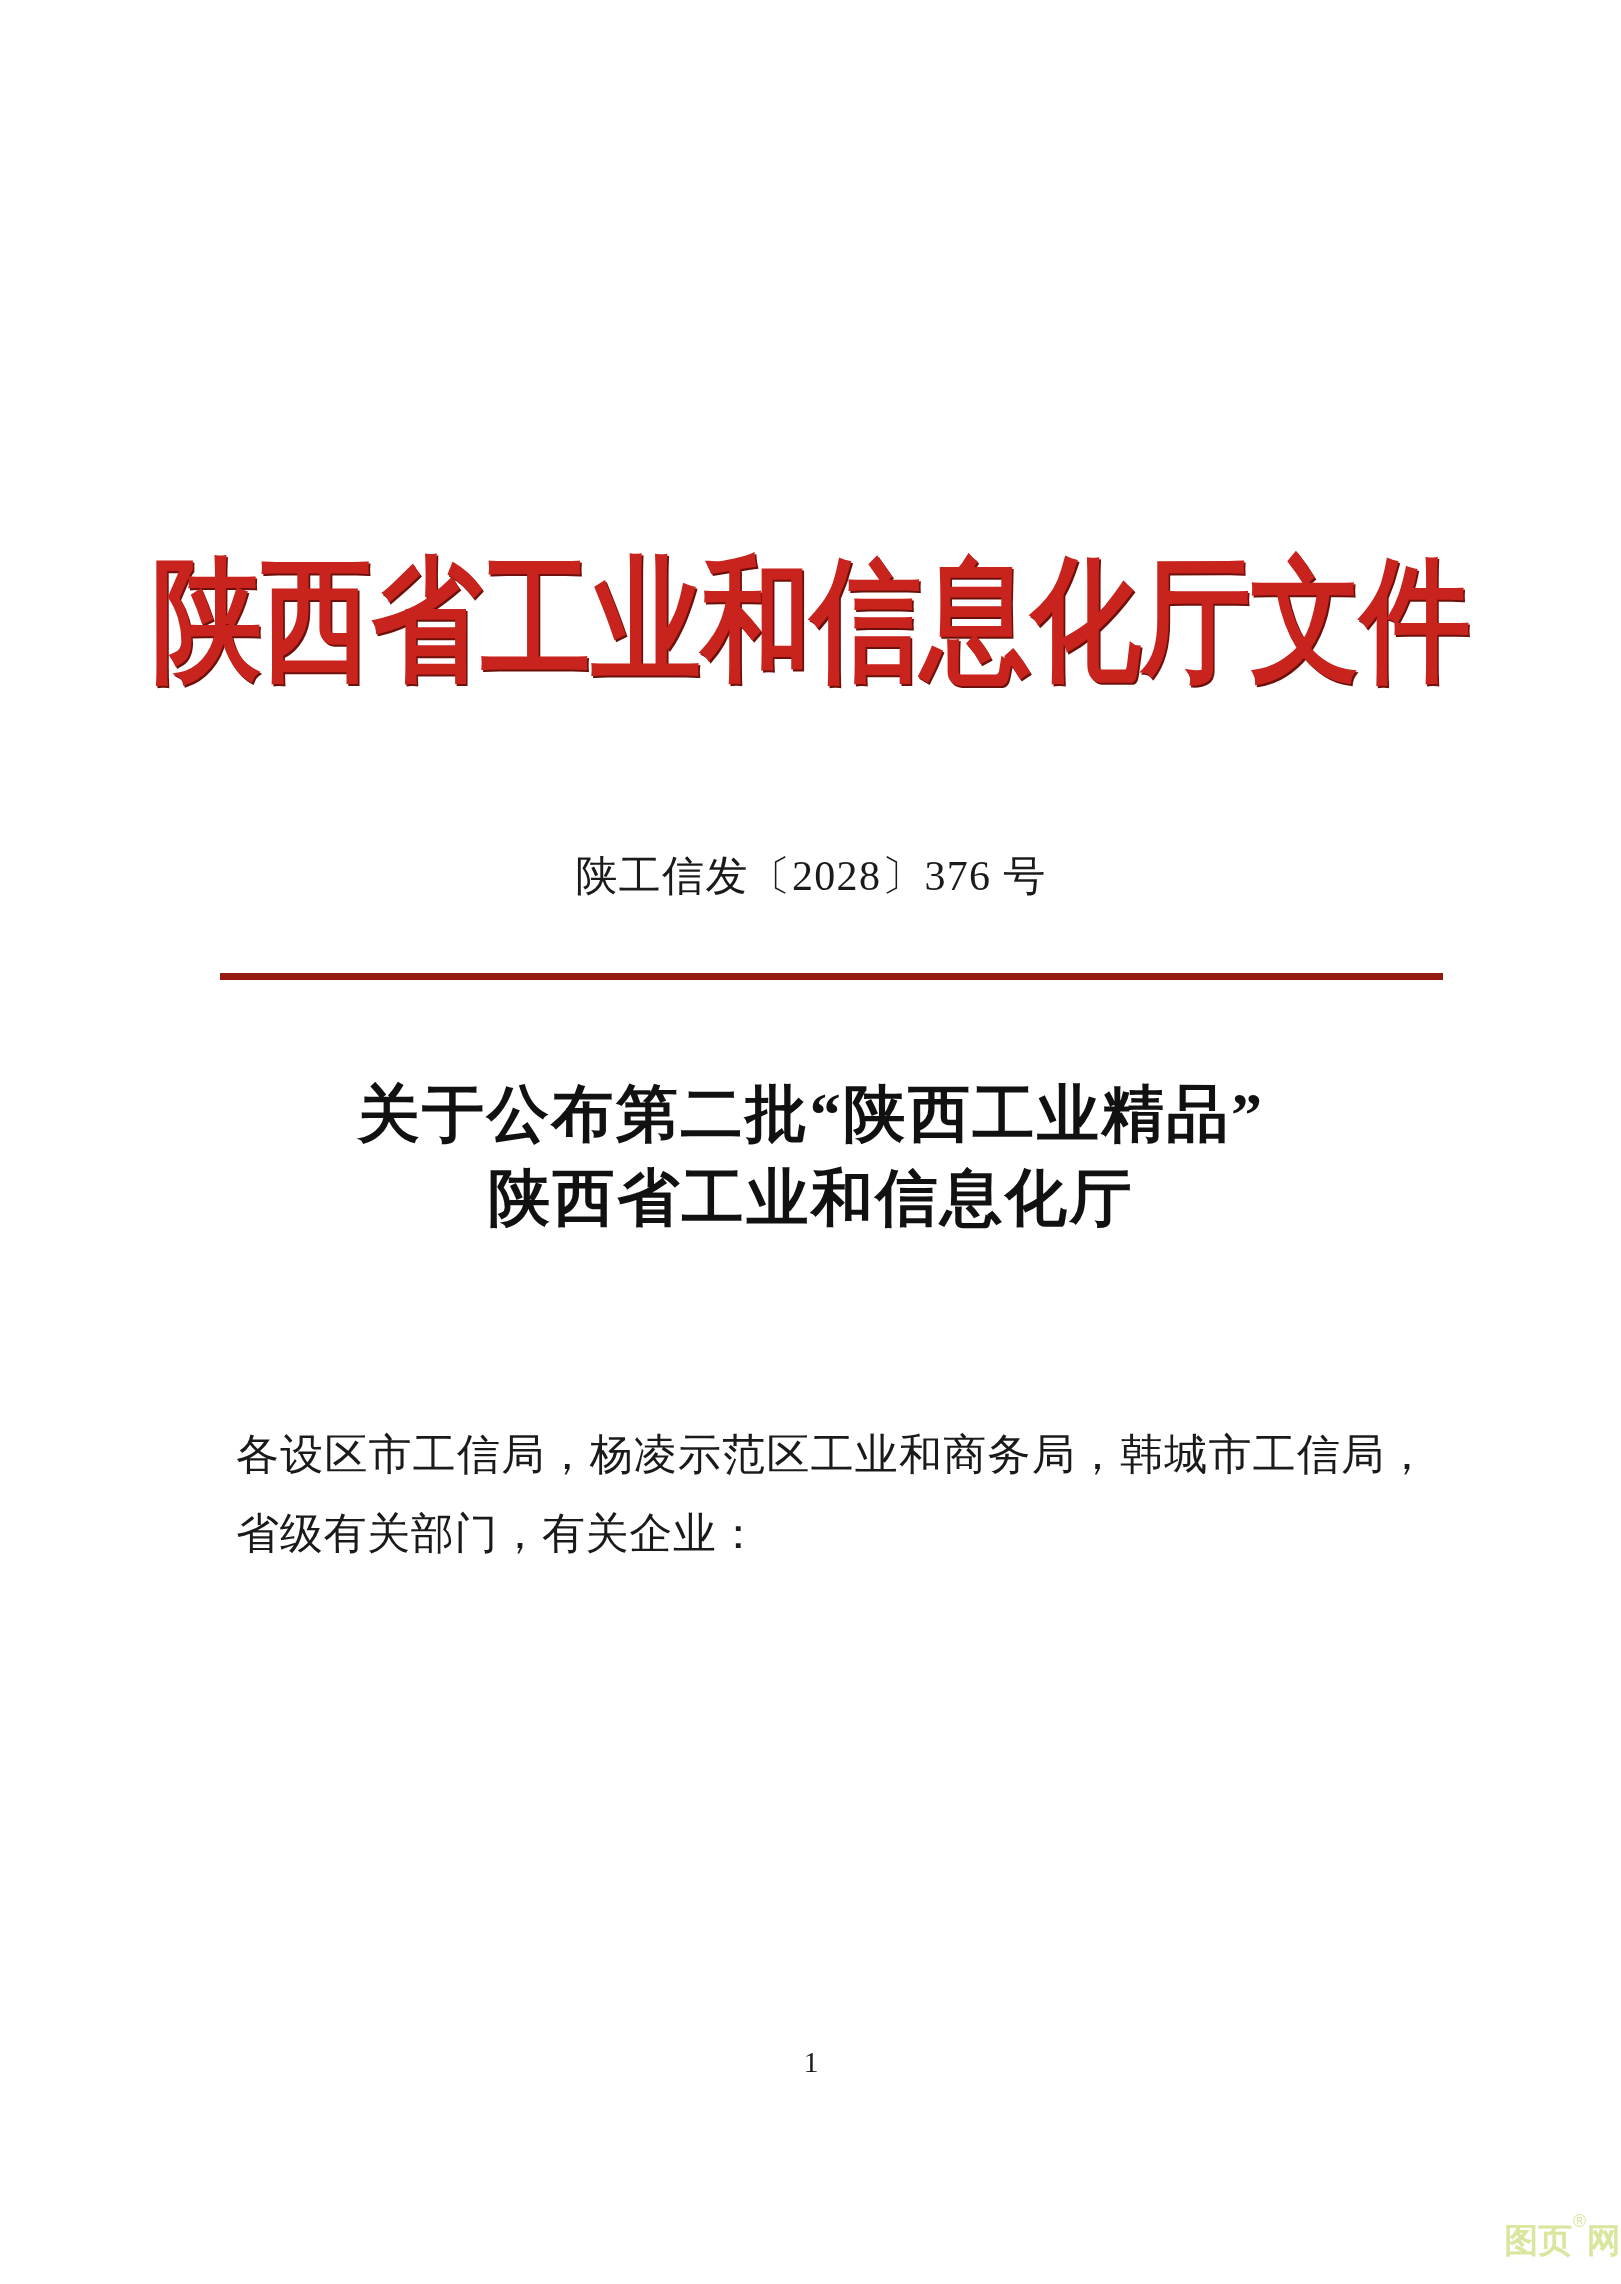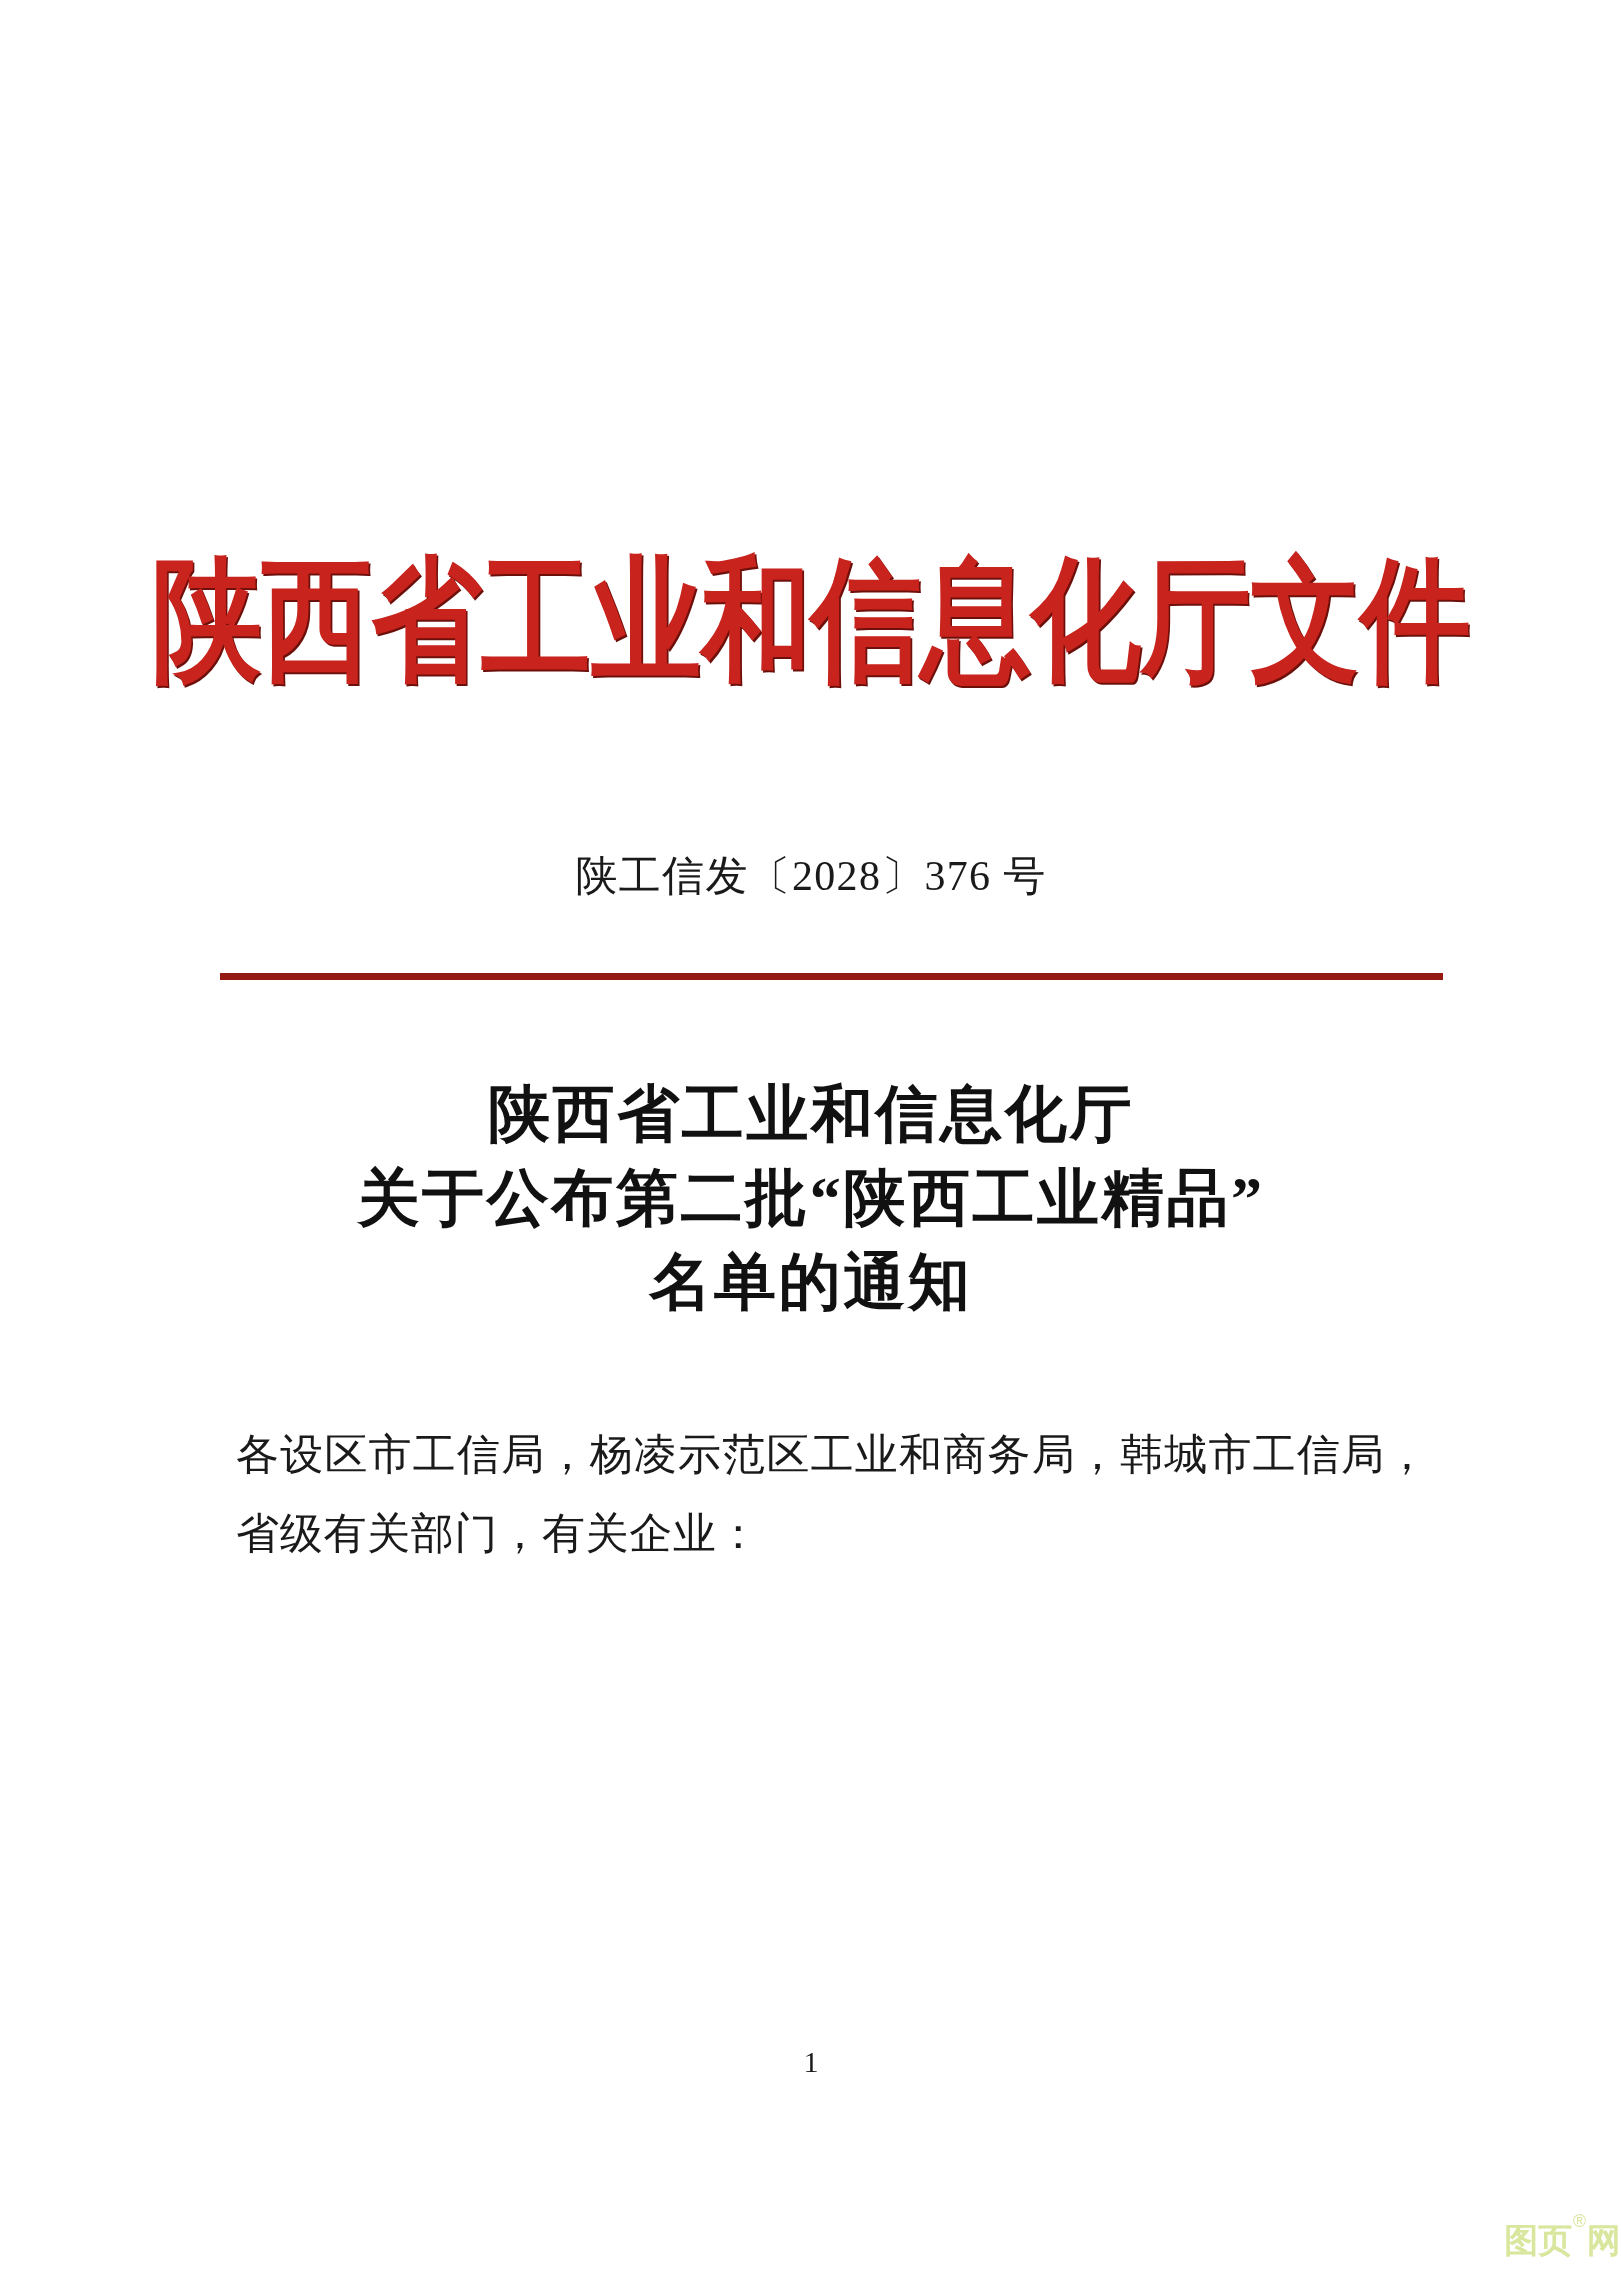--- a/index.html
+++ b/index.html
@@ -132,23 +132,22 @@
 
   <h1 class="letterhead">
     <span class="stretch">陕西省工业和信息化厅文件</span>
   </h1>
 
   <div class="doc-number">陕工信发〔2028〕376 号</div>
 
   <div class="red-rule"></div>
 
   <div class="notice-title">
+    <div>关于公布第二批“陕西工业精品”</div>
     <div>陕西省工业和信息化厅</div>
-    <div>关于公布第二批“陕西工业精品”</div>
-    <div>名单的通知</div>
   </div>
 
   <div class="body-text">
     <p>各设区市工信局，杨凌示范区工业和商务局，韩城市工信局，省级有关部门，有关企业：</p>
   </div>
 
   <div class="page-number">1</div>
 
   <div class="watermark">
     <span>图页</span>

